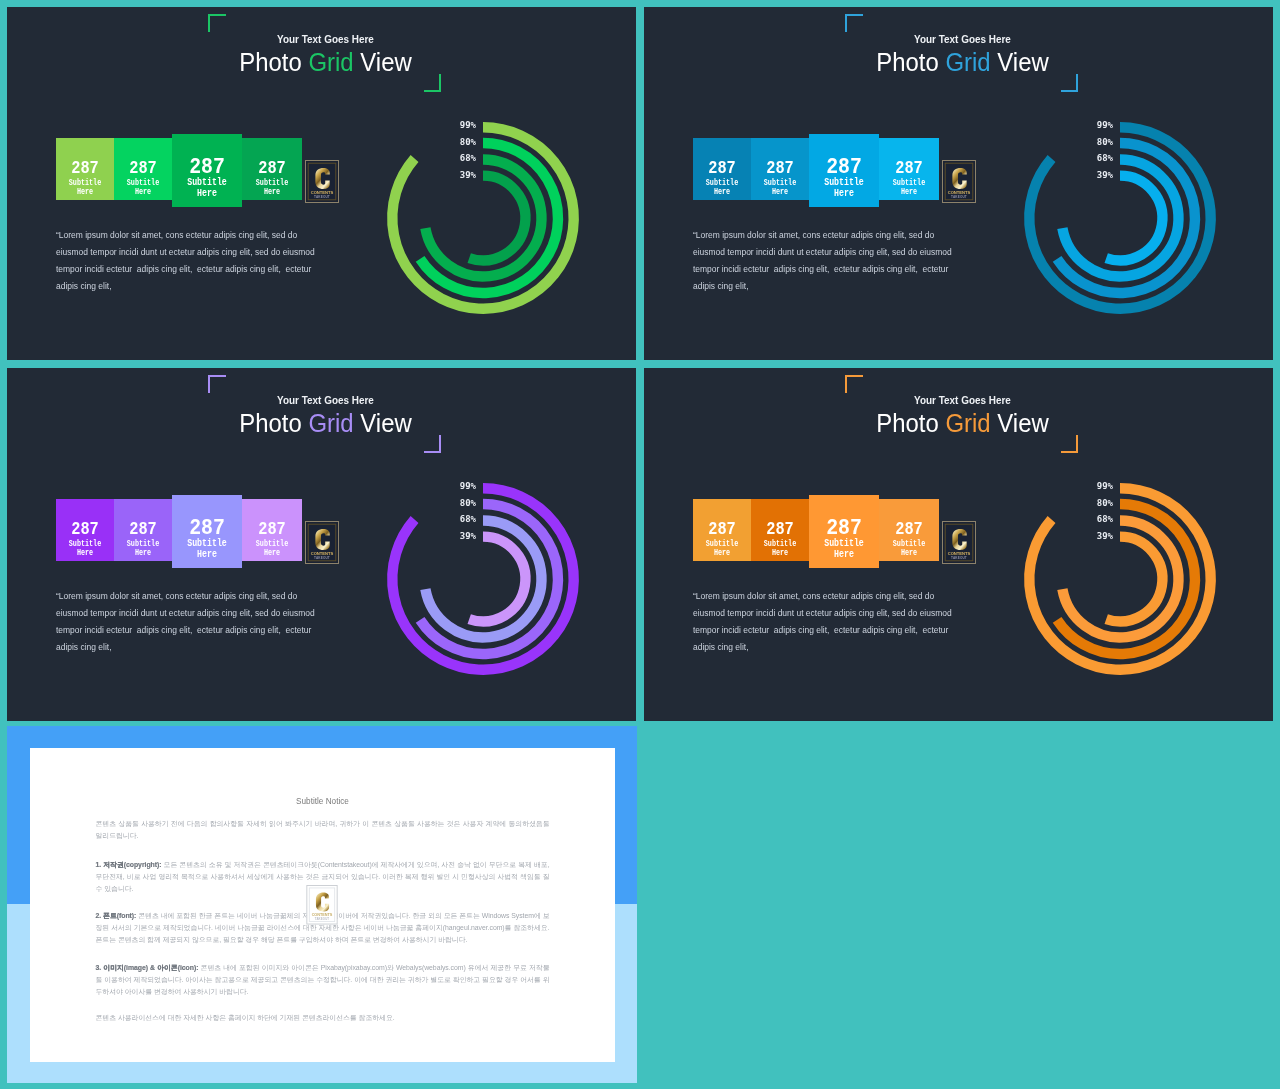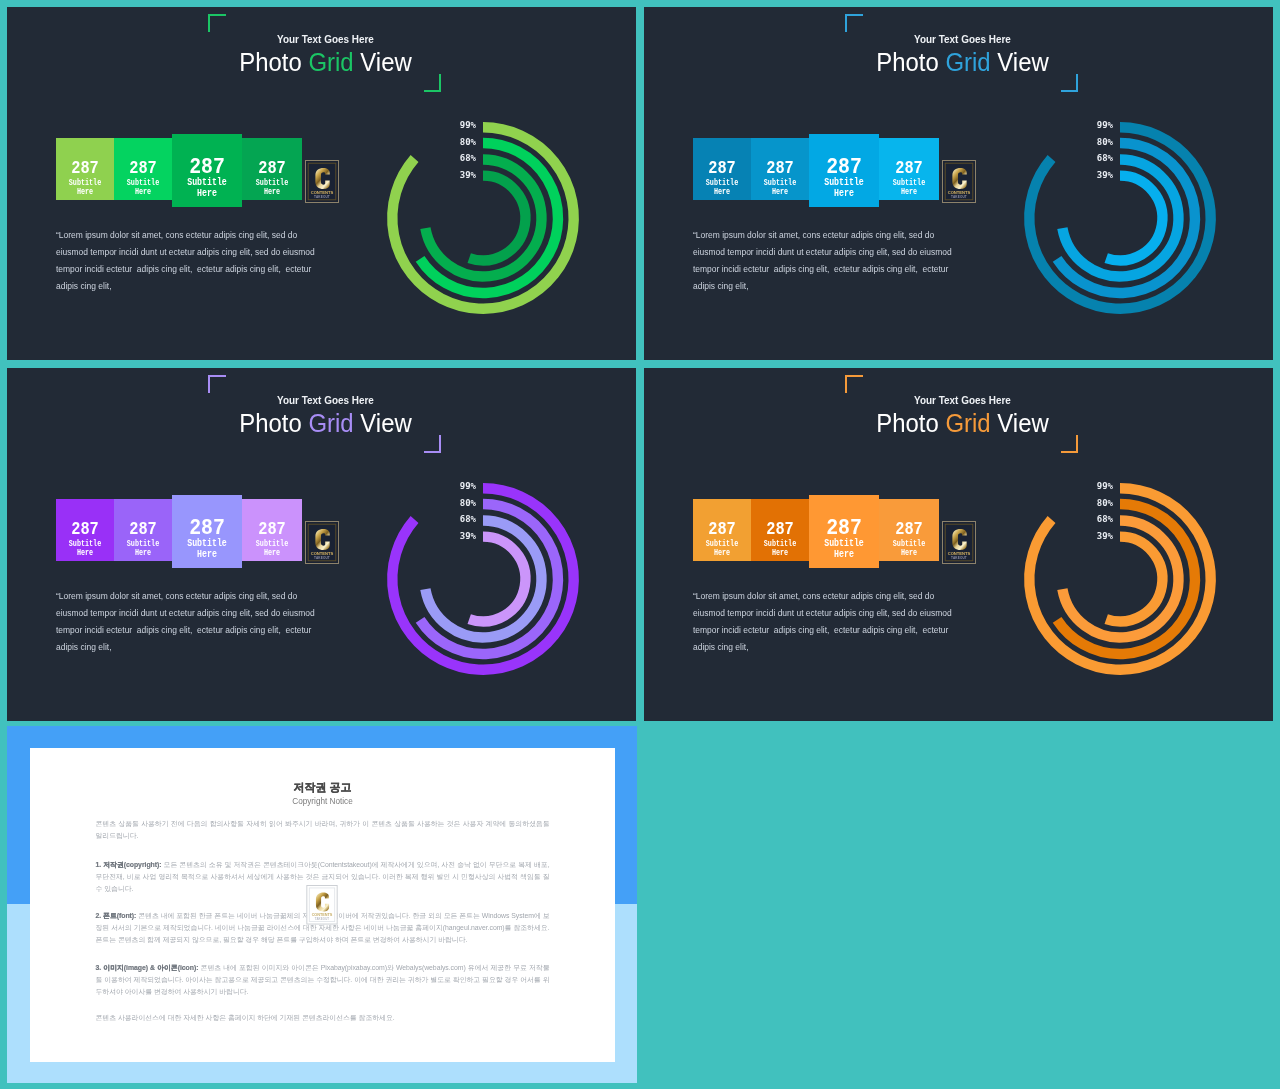--- a/index.html
+++ b/index.html
@@ -268,22 +268,21 @@
    <path d="M 100.00 9.30 A 90.70 90.70 0 1 1 31.55 40.50" fill="none" stroke="#FA9B33" stroke-width="10.4"></path>
    <path d="M 100.00 25.00 A 75.00 75.00 0 1 1 37.10 140.85" fill="none" stroke="#E57A06" stroke-width="10.4"></path>
    <path d="M 100.00 41.50 A 58.50 58.50 0 1 1 42.39 110.16" fill="none" stroke="#FB9B3A" stroke-width="10.4"></path>
    <path d="M 100.00 57.60 A 42.40 42.40 0 1 1 86.20 140.09" fill="none" stroke="#FA9B33" stroke-width="10.4"></path>
   </svg>
  </div>
  <div id="panel5">
   <div class="bgtop"></div>
   <div class="bgbot"></div>
   <div class="doc">
-   <div class="doc-title-ko" style="top:32px;">저작권 공고</div>
-   <div class="doc-title-en" style="top:49.5px;">Copyright Notice</div>
+   <div class="doc-title-en" style="top:49.5px;">Subtitle Notice</div>
    <div class="doc-p" style="left:65.5px;top:70.5px;width:454px;"><b></b><span>콘텐츠 상품을 사용하기 전에 다음의 합의사항을 자세히 읽어 봐주시기 바라며, 귀하가 이 콘텐츠 상품을 사용하는 것은 사용자 계약에 동의하셨음을 알리드립니다.</span></div>
    <div class="doc-p" style="left:65.5px;top:111px;width:454px;"><b>1. 저작권(copyright):</b><span> 모든 콘텐츠의 소유 및 저작권은 콘텐츠테이크아웃(Contentstakeout)에 제작사에게 있으며, 사전 승낙 없이 무단으로 복제 배포, 무단전재, 비로 사업 영리적 목적으로 사용하셔서 세상에게 사용하는 것은 금지되어 있습니다. 이러한 복제 행위 발인 시 민형사상의 사법적 책임을 질 수 있습니다.</span></div>
    <div class="doc-p" style="left:65.5px;top:162px;width:454px;"><b>2. 폰트(font):</b><span> 콘텐츠 내에 포함된 한글 폰트는 네이버 나눔글꿃체의 저작권은 네이버에 저작권있습니다. 한글 외의 모든 폰트는 Windows System에 보장된 서서의 기본으로 제작되었습니다. 네이버 나눔글꿃 라이선스에 대한 자세한 사항은 네이버 나눔글꿃 홈페이지(hangeul.naver.com)를 참조하세요. 폰트는 콘텐츠의 함께 제공되지 않으므로, 필요할 경우 해당 폰트를 구입하셔야 하며 폰트로 변경하여 사용하시기 바랍니다.</span></div>
    <div class="doc-p" style="left:65.5px;top:214px;width:454px;"><b>3. 이미지(image) &amp; 아이콘(icon):</b><span> 콘텐츠 내에 포함된 이미지와 아이콘은 Pixabay(pixabay.com)와 Webalys(webalys.com) 유에서 제공한 무료 저작물을 이용하여 제작되었습니다. 아이사는 참고용으로 제공되고 콘텐츠의는 수정합니다. 이에 대한 권리는 귀하가 별도로 확인하고 필요할 경우 어서를 위두하셔야 아이사를 변경하여 사용하시기 바랍니다.</span></div>
    <div class="doc-p" style="left:65.5px;top:264.5px;width:454px;"><b></b><span>콘텐츠 사용라이선스에 대한 자세한 사항은 홈페이지 하단에 기재된 콘텐츠라이선스를 참조하세요.</span></div>
    <div class="doc-wm">
           <svg viewBox="0 0 34 43" width="32" height="39.5" style="display:block">
    <defs>
               <linearGradient id="gw" x1="0.15" y1="0.05" x2="0.85" y2="0.95">
      <stop offset="0%" stop-color="#efe0ab"></stop>

